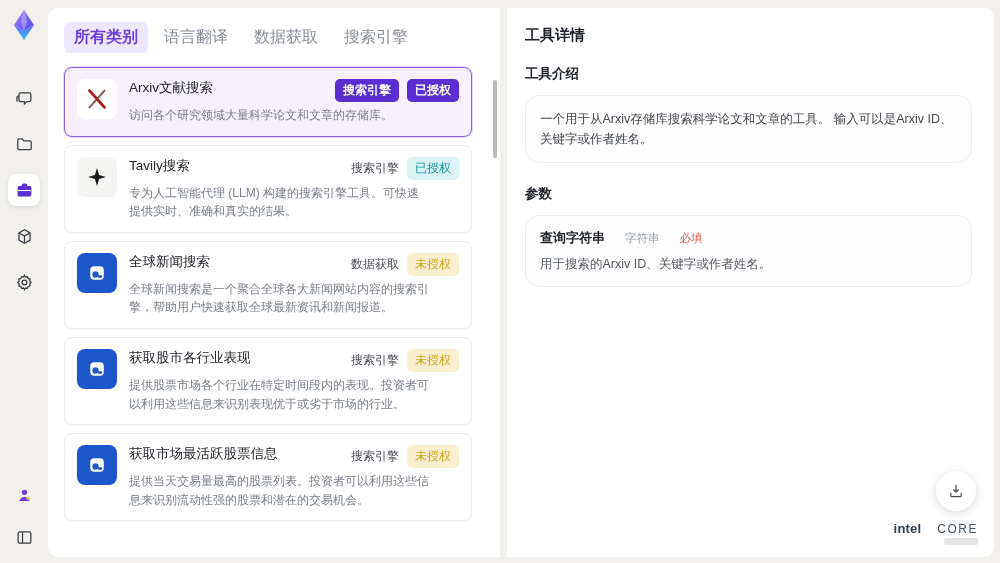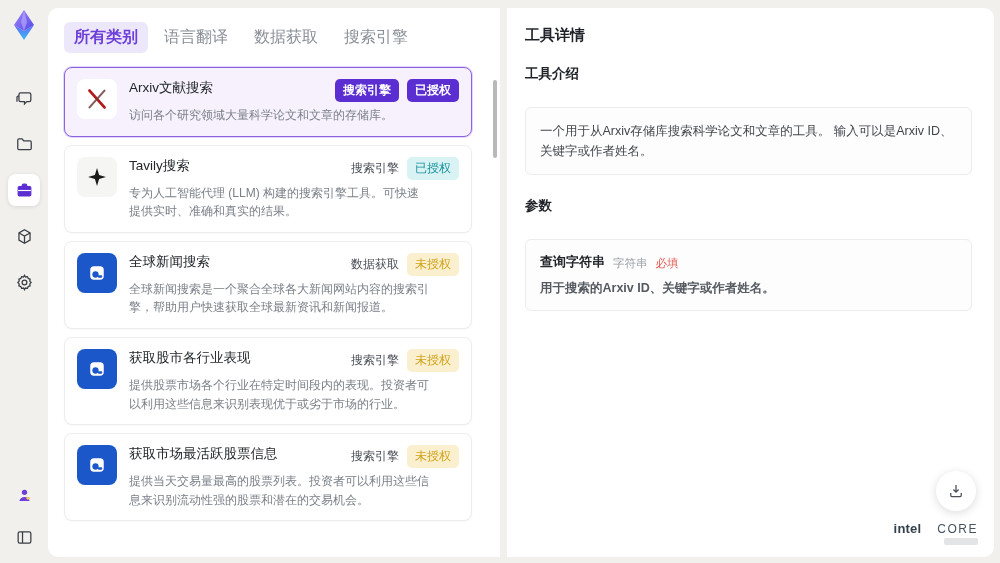--- a/index.html
+++ b/index.html
@@ -45,27 +45,27 @@
   .badge { font-size:12px; padding:3px 8px; border-radius:5px; white-space:nowrap; }
   .badge-solid { background:#5b2ed1; color:#ffffff; font-weight:bold; }
   .badge-teal { background:#d9f3f4; color:#18929c; }
   .badge-amber { background:#faf0cf; color:#d3a21c; }
 
   .scroll-thumb { position:absolute; right:3px; top:72px; width:4px; height:78px; border-radius:2px; background:#b9b9b9; }
 
   
   .detail-title { font-size:15px; font-weight:bold; margin:4px 0 20px 0; }
   .section-title { font-size:13.5px; font-weight:bold; margin:0 0 12px 0; }
-  .info-box { border:1px solid #ededed; background:#fdfdfd; border-radius:6px; padding:13px 14px; margin-bottom:22px;margin-top:24px; }
+  .info-box { border:1px solid #ededed; background:#fdfdfd; border-radius:14px; padding:13px 14px; margin-bottom:22px; }
   .info-text { font-size:12.5px; color:#43474d; line-height:1.6; }
-  .param-head { display:flex; align-items:flex-end; gap:8px; margin-bottom:9px; }
+  .param-head { display:flex; align-items:center; gap:20px; margin-bottom:9px; }
   .param-name { font-size:13px; font-weight:bold; color:#23262b; }
   .param-type { font-size:11.5px; color:#9aa0a8; }
   .param-required { font-size:11.5px; color:#e25a52; }
-  .param-desc { font-size:12.5px; color:#555a61;font-weight:bold; }
+  .param-desc { font-size:12.5px; color:#555a61; }
 
   .fab { position:absolute; right:18px; bottom:46px; width:40px; height:40px; border-radius:50%; background:#ffffff; box-shadow:0 2px 10px rgba(0,0,0,.14); display:flex; align-items:center; justify-content:center; cursor:pointer; }
   .fab svg { width:18px; height:18px; stroke:#4a4f57; fill:none; stroke-width:1.7; }
   .intel { position:absolute; right:16px; bottom:12px; display:flex; flex-direction:column; align-items:center; line-height:1; }
   .intel-row { display:flex; align-items:baseline; gap:16px; }
   .intel-word { font-size:13px; font-weight:bold; color:#32404c; letter-spacing:.2px; }
   .intel-core { font-size:12px; font-weight:400; color:#45535f; letter-spacing:1.5px; text-transform:uppercase; }
   .intel-sub { width:34px; height:7px; border-radius:2px; background:#e3e4e6; margin-top:3px; align-self:flex-end; }
 </style>
 </head>

